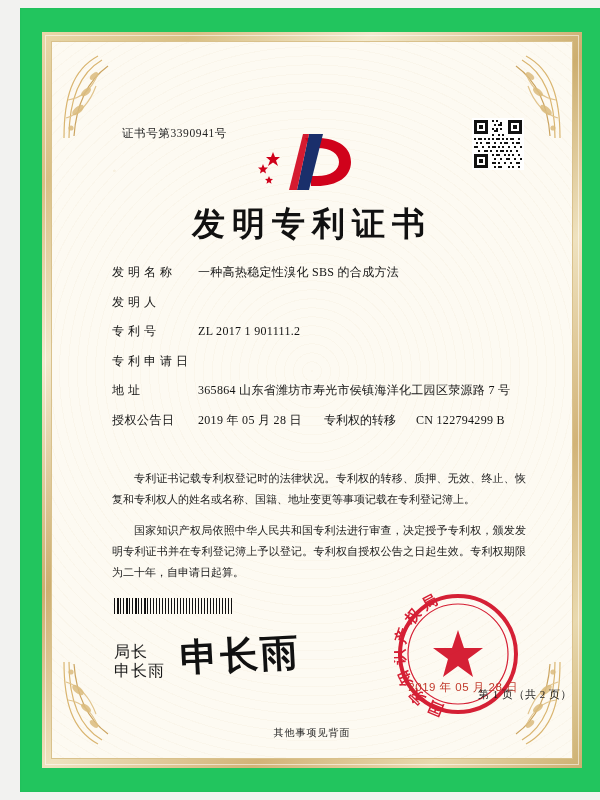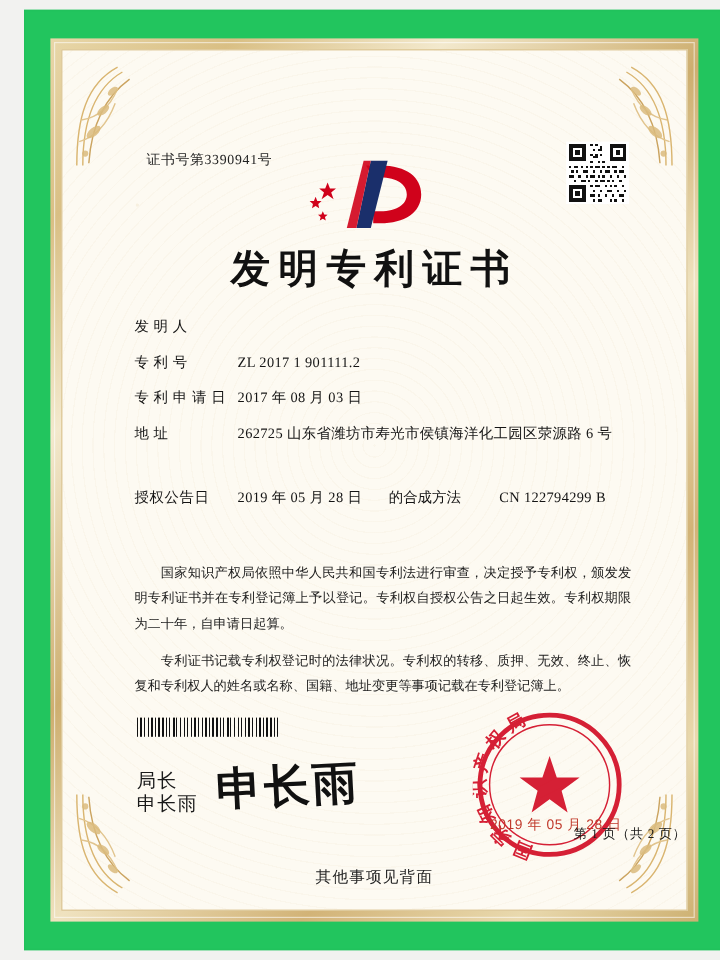--- a/index.html
+++ b/index.html
@@ -152,21 +152,20 @@
     letter-spacing: 0.5px;
     white-space: nowrap;
   }
   .fvalue {
     flex: 1;
     letter-spacing: 0.3px;
   }
   .inline2 {
     display: flex;
     width: 100%;
-    margin-top: 24px;
   }
   .inline2 .left { flex: 0 0 212px; }
   .inline2 .right { flex: 1; display: flex; }
   .inline2 .right .rl { flex: 0 0 92px; }
 
   .paras {
     position: absolute;
     left: 60px;
     right: 46px;
     top: 426px;
@@ -240,21 +239,21 @@
     text-align: right;
     font-size: 11px;
     color: #1a1a1a;
     letter-spacing: 0.5px;
   }
   .footnote {
     position: absolute;
     left: 0; right: 0;
     bottom: 18px;
     text-align: center;
-    font-size: 13px;
+    font-size: 10px;
     color: #222;
     letter-spacing: 1px;
   }
 </style>
 </head>
 <body>
 
 <div class="page">
   <div class="paper">
     <div class="goldframe">
@@ -430,51 +429,54 @@
                 <polygon points="16,32 17.4,35.4 21,35.6 18.2,38 19,41.6 16,39.6 13,41.6 13.8,38 11,35.6 14.6,35.4"></polygon>
                 <polygon points="22,44 23.2,46.8 26,47 23.8,48.9 24.5,51.8 22,50.2 19.5,51.8 20.2,48.9 18,47 20.8,46.8"></polygon>
               </g>
             </svg>
           </div>
 
           <div class="title">发明专利证书</div>
 
           <div class="fields">
             <div class="frow">
+              <div class="flabel">发  明  名  称</div>
+              <div class="fvalue">一种高热稳定性溴化 SBS 的合成方法</div>
+            </div>
+            <div class="frow">
               <div class="flabel">发    明    人</div>
             </div>
             <div class="frow">
               <div class="flabel">专    利    号</div>
               <div class="fvalue">ZL 2017 1 901111.2</div>
             </div>
             <div class="frow">
               <div class="flabel">专 利 申 请 日</div>
-              <div class="fvalue">2017 年 08 月 03 日</div>
             </div>
             <div class="frow">
               <div class="flabel">地          址</div>
-              <div class="fvalue">262725 山东省潍坊市寿光市侯镇海洋化工园区荥源路 6 号</div>
+              <div class="fvalue">365864 山东省潍坊市寿光市侯镇海洋化工园区荥源路 7 号</div>
             </div>
             <div class="frow">
               <div class="inline2">
                 <div class="left" style="display:flex;">
                   <div class="flabel">授权公告日</div>
                   <div class="fvalue">2019 年 05 月 28 日</div>
                 </div>
                 <div class="right">
-                  <div class="rl">的合成方法</div>
+                  <div class="rl">专利权的转移</div>
                   <div class="fvalue">CN 122794299 B</div>
                 </div>
               </div>
             </div>
           </div>
 
           <div class="paras">
+            <p>专利证书记载专利权登记时的法律状况。专利权的转移、质押、无效、终止、恢复和专利权人的姓名或名称、国籍、地址变更等事项记载在专利登记簿上。</p>
             <p>国家知识产权局依照中华人民共和国专利法进行审查，决定授予专利权，颁发发明专利证书并在专利登记簿上予以登记。专利权自授权公告之日起生效。专利权期限为二十年，自申请日起算。</p>
-            <p>专利证书记载专利权登记时的法律状况。专利权的转移、质押、无效、终止、恢复和专利权人的姓名或名称、国籍、地址变更等事项记载在专利登记簿上。</p>
           </div>
 
           <div class="barcode"></div>
 
           <div class="signblock">
             <div>局长</div>
             <div>申长雨</div>
           </div>
 
           <div class="signature">申长雨</div>

